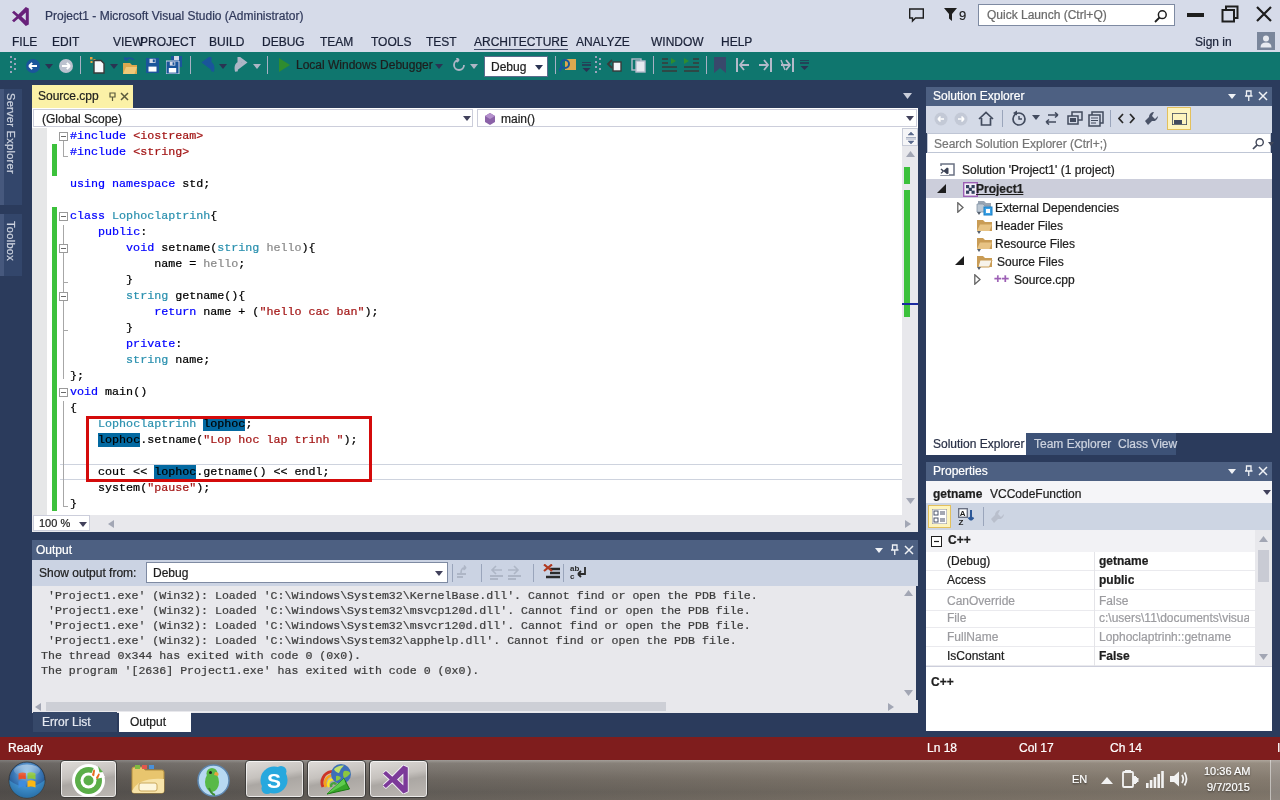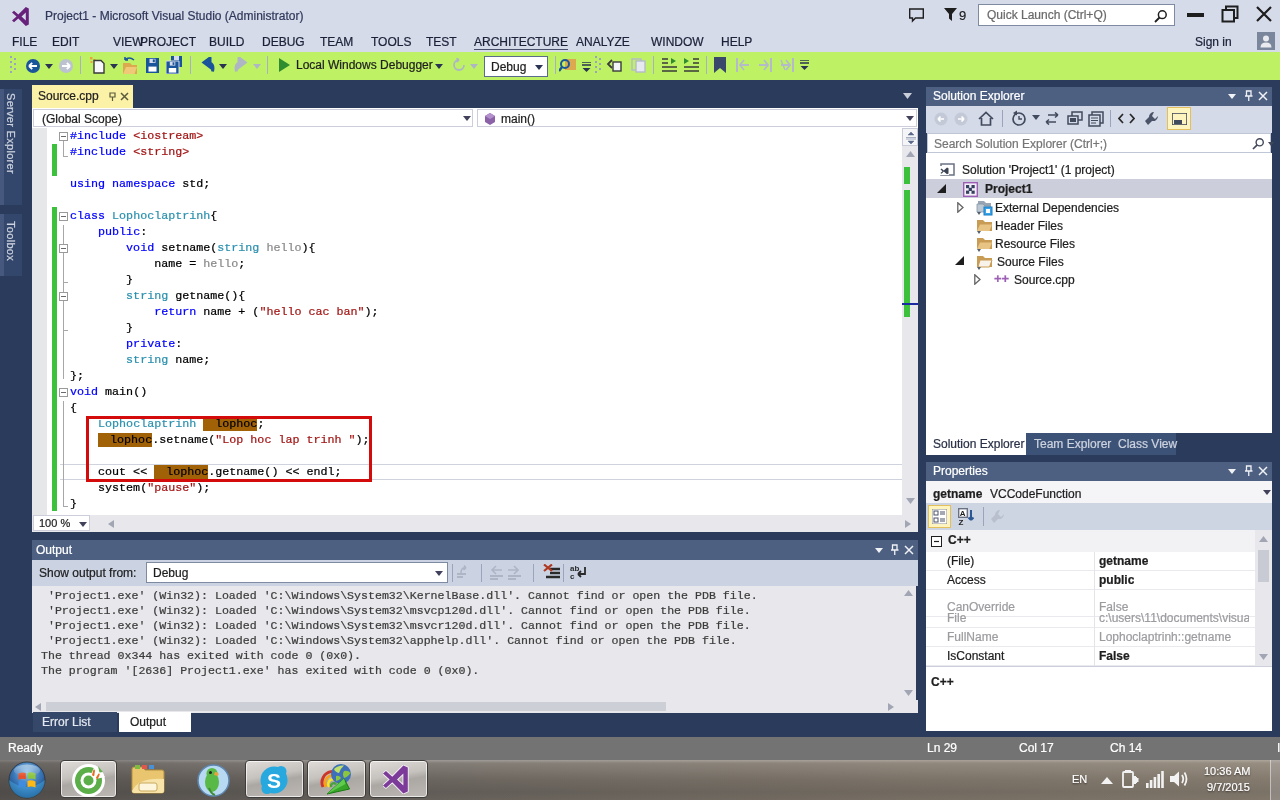--- a/index.html
+++ b/index.html
@@ -1,21 +1,21 @@
 <!DOCTYPE html>
 <html><head>
 <meta charset="utf-8">
 <style>
 * { margin:0; padding:0; box-sizing:border-box; }
 html,body { width:1280px; height:800px; overflow:hidden; font-family:"Liberation Sans",sans-serif; -webkit-text-stroke:0.22px; }
 .abs { position:absolute; }
 #root { position:relative; width:1280px; height:800px; background:#2B3B5C; }
 .mono { font-family:"Liberation Mono",monospace; }
 .k { color:#0000FF; } .t { color:#2B91AF; } .s { color:#A31515; } .g { color:#8A8A8A; }
-.hl { background:#a16207;padding-left:12px; }
+.hl { background:#0369a1; }
 #code > div { height:16px; }
 .fold { position:absolute; left:27px; width:9px; height:9px; background:#fff; border:1px solid #9A9A9A; }
 .fold:after { content:""; position:absolute; left:1px; top:3px; width:5px; height:1px; background:#6A6A6A; }
 .prow { position:absolute; left:0; width:329px; height:19px; border-bottom:1px solid #EAEAEE; font-size:12px; color:#1E1E1E; }
 .pn { position:absolute; left:21px; top:2px; }
 .pv { position:absolute; left:173px; top:2px; white-space:nowrap; overflow:hidden; max-width:150px; }
 .gray { color:#9C9CA0; }
 .tbtn { position:absolute; top:0px; height:38px; border:1px solid #3E3C3A; border-radius:4px; background:linear-gradient(170deg,#DFDCD9 0%,#C6C2BE 40%,#ABA7A3 55%,#BDB8B3 100%); box-shadow:inset 0 0 0 1px rgba(255,255,255,0.7); }
 .tray { font-size:11px; color:#fff; text-shadow:0 1px 2px rgba(0,0,0,0.6); }
 </style>
@@ -67,21 +67,21 @@
     <span class="abs" style="left:651px;top:5px">WINDOW</span>
     <span class="abs" style="left:721px;top:5px">HELP</span>
     <span class="abs" style="left:1195px;top:5px">Sign in</span>
     <svg class="abs" style="left:1257px;top:2px" width="18" height="18" viewBox="0 0 18 18">
       <rect x="0" y="0" width="18" height="18" fill="#7A869B"></rect>
       <circle cx="9" cy="6.5" r="3" fill="#E8EAF0"></circle>
       <path d="M3.5 15.5 Q3.5 10.5 9 10.5 Q14.5 10.5 14.5 15.5 Z" fill="#E8EAF0"></path>
     </svg>
   </div>
 
-  <div class="abs" id="toolbar" style="left:0;top:52px;width:1280px;height:28px;background:#bef264;">
+  <div class="abs" id="toolbar" style="left:0;top:52px;width:1280px;height:28px;background:#0f766e;">
     <svg class="abs" style="left:10px;top:4px" width="8" height="17" viewBox="0 0 8 17">
       <g fill="#9AA4BC">
           <rect x="0" y="0" width="2" height="2"></rect>
           <rect x="4" y="2" width="2" height="2"></rect>
           <rect x="0" y="5" width="2" height="2"></rect>
           <rect x="4" y="7" width="2" height="2"></rect>
           <rect x="0" y="10" width="2" height="2"></rect>
           <rect x="4" y="12" width="2" height="2"></rect>
           <rect x="0" y="15" width="2" height="2"></rect>
         </g>
@@ -492,21 +492,21 @@
       <svg class="abs" style="left:37px;top:29px" width="15" height="15" viewBox="0 0 15 15">
           <rect x="0.7" y="0.7" width="13.6" height="13.6" fill="#F4EEF8" stroke="#9C5FB5" stroke-width="1.4"></rect>
           <g fill="#33415E">
             <rect x="3" y="3" width="3.2" height="3.2"></rect>
             <rect x="8.5" y="3" width="3.2" height="3.2"></rect>
             <rect x="5.7" y="5.8" width="3.2" height="3.2"></rect>
             <rect x="3" y="8.6" width="3.2" height="3.2"></rect>
             <rect x="8.5" y="8.6" width="3.2" height="3.2"></rect>
           </g>
         </svg>
-      <span class="abs" style="left:59px;top:29px;font-weight:bold;">Project1</span>
+      <span class="abs" style="left:50px;top:29px;font-weight:bold;text-decoration:underline;">Project1</span>
 
       <svg class="abs" style="left:31px;top:49px" width="7" height="11" viewBox="0 0 7 11">
           <path d="M0.8 0.8 L6 5.5 L0.8 10.2 Z" fill="none" stroke="#646464" stroke-width="1.3"></path>
         </svg>
       <svg class="abs" style="left:50px;top:47px" width="17" height="16" viewBox="0 0 17 16">
           <path d="M2 1 H8 L10 3 H15 V9 H2 Z" fill="#99A5B3"></path>
           <path d="M1 4 H7 L9 6 H14 V12 H1 Z" fill="#BCC7D2" stroke="#8495A6" stroke-width="0.8"></path>
           <rect x="8" y="7" width="8" height="8" fill="#3BA3E8" stroke="#1B7FC4" stroke-width="1"></rect>
           <rect x="10" y="9" width="4" height="4" fill="#fff"></rect>
           <path d="M1 12 L3 15 L5 12" fill="#55606E"></path>
@@ -596,28 +596,28 @@
 
     <div class="abs" style="left:0;top:68px;width:346px;height:136px;background:#fff;">
       <div class="abs" style="left:0;top:0;width:346px;height:22px;background:#F2F2F5;">
         <svg class="abs" style="left:5px;top:6px" width="11" height="11" viewBox="0 0 11 11">
             <rect x="0.5" y="0.5" width="10" height="10" fill="#fff" stroke="#1E1E1E" stroke-width="1"></rect>
             <path d="M3 5.5 H8" stroke="#1E1E1E" stroke-width="1.2"></path>
           </svg>
         <span class="abs" style="left:22px;top:3px;font-size:12px;font-weight:bold;color:#1E1E1E;">C++</span>
       </div>
       <div class="prow" style="top:22px;">
-          <span class="pn">(File)</span>
+          <span class="pn">(Debug)</span>
           <span class="pv" style="font-weight:bold;">getname</span>
         </div>
       <div class="prow" style="top:41px;">
           <span class="pn">Access</span>
           <span class="pv" style="font-weight:bold;">public</span>
         </div>
-      <div class="prow" style="top:68px;">
+      <div class="prow" style="top:62px;">
           <span class="pn gray">CanOverride</span>
           <span class="pv gray">False</span>
         </div>
       <div class="prow" style="top:79px;">
           <span class="pn gray">File</span>
           <span class="pv gray">c:\users\11\documents\visua</span>
         </div>
       <div class="prow" style="top:98px;">
           <span class="pn gray">FullName</span>
           <span class="pv gray">Lophoclaptrinh::getname</span>
@@ -636,23 +636,23 @@
         <svg class="abs" style="left:4px;top:124px" width="9" height="6" viewBox="0 0 9 6">
             <path d="M4.5 6 L9 0 H0 Z" fill="#A2A6B4"></path>
           </svg>
       </div>
     </div>
     <div class="abs" style="left:0;top:204px;width:346px;height:65px;background:#fff;border-top:1px solid #CCCEDB;">
       <span class="abs" style="left:5px;top:8px;font-size:12px;font-weight:bold;color:#1E1E1E;">C++</span>
     </div>
   </div>
 
-  <div class="abs" id="statusbar" style="left:0;top:737px;width:1280px;height:23px;background:#737373;font-size:12px;color:#fff;">
+  <div class="abs" id="statusbar" style="left:0;top:737px;width:1280px;height:23px;background:#7f1d1d;font-size:12px;color:#fff;">
     <span class="abs" style="left:8px;top:4px;">Ready</span>
-    <span class="abs" style="left:927px;top:4px;">Ln 29</span>
+    <span class="abs" style="left:927px;top:4px;">Ln 18</span>
     <span class="abs" style="left:1019px;top:4px;">Col 17</span>
     <span class="abs" style="left:1110px;top:4px;">Ch 14</span>
     <span class="abs" style="left:1247px;top:4px;margin-left:30px;">INS</span>
   </div>
 
   <div class="abs" id="taskbar" style="left:0;top:760px;width:1280px;height:40px;background:linear-gradient(180deg,#AAA6A1 0,#8A847D 8%,#6F6962 50%,#645F59 80%,#6B655E 100%);">
     <div class="abs" style="left:0;top:0;width:1280px;height:40px;background:linear-gradient(90deg,rgba(30,30,35,0.30) 0,rgba(50,50,55,0.10) 30%,rgba(170,150,125,0.18) 70%,rgba(185,165,140,0.28) 100%);"></div>
 
     <svg class="abs" style="left:8px;top:1px" width="38" height="38" viewBox="0 0 38 38">
       <defs>

